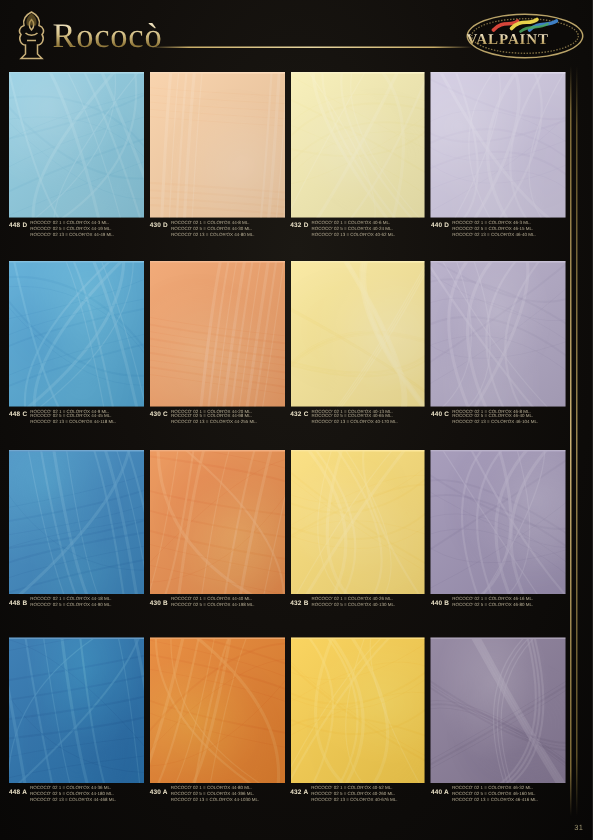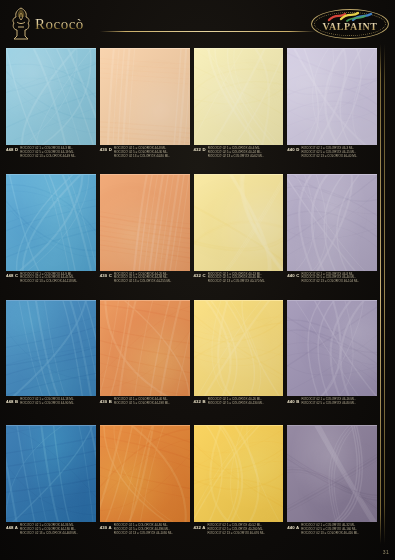--- a/index.html
+++ b/index.html
@@ -22,21 +22,21 @@
   .brand{
     position:absolute;left:8px;top:8px;
     display:flex;align-items:center;height:32px;
   }
   .crest{
     width:26px;height:34px;margin-right:1px;
     position:relative;top:-1px;
   }
   .brand-word{
     font-family:"Liberation Serif", serif;
-    font-size:15px;letter-spacing:.5px;
+    font-size:23px;letter-spacing:.5px;
     background:linear-gradient(180deg,#fdf7e4 0%,#d9c48a 45%,#8d7436 75%,#e8dcb4 100%);
     -webkit-background-clip:text;background-clip:text;
     color:transparent;
     font-style:normal;
     white-space:nowrap;
   }
   .rule{
     position:absolute;left:100px;top:31px;width:215px;height:1px;
     background:linear-gradient(90deg,rgba(215,190,120,0) 0%,#c9ad68 12%,#e6d5a0 50%,#c9ad68 88%,rgba(215,190,120,0) 100%);
   }
@@ -46,21 +46,21 @@
   }
   .vp-oval{
     position:absolute;inset:0;
     border:1px solid #b9a368;border-radius:50%;
     background:#0c0a08;
   }
   .vp-oval:after{
     content:"";position:absolute;inset:2px;border:1px dotted #7d6d42;border-radius:50%;
   }
   .vp-word{
-    position:absolute;left:0;right:0;top:12px;text-align:center;
+    position:absolute;left:0;right:0;top:12px;
     font-family:"Liberation Serif", serif;
     font-size:10px;font-weight:bold;letter-spacing:.6px;
     background:linear-gradient(180deg,#fbf4df 0%,#cbb277 60%,#8a723a 100%);
     -webkit-background-clip:text;background-clip:text;color:transparent;
   }
   .vp-splash{position:absolute;left:16px;top:1px;width:46px;height:13px;}
 
   
   .grid{
     position:absolute;left:6px;top:48px;

